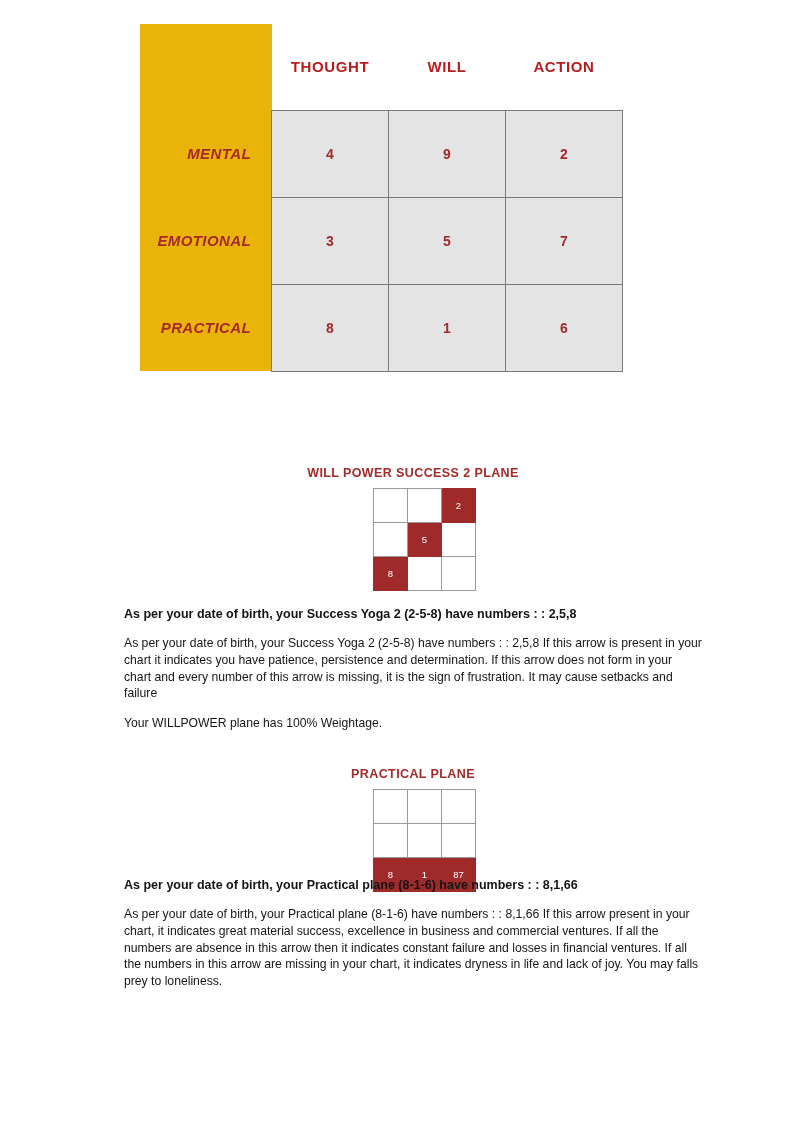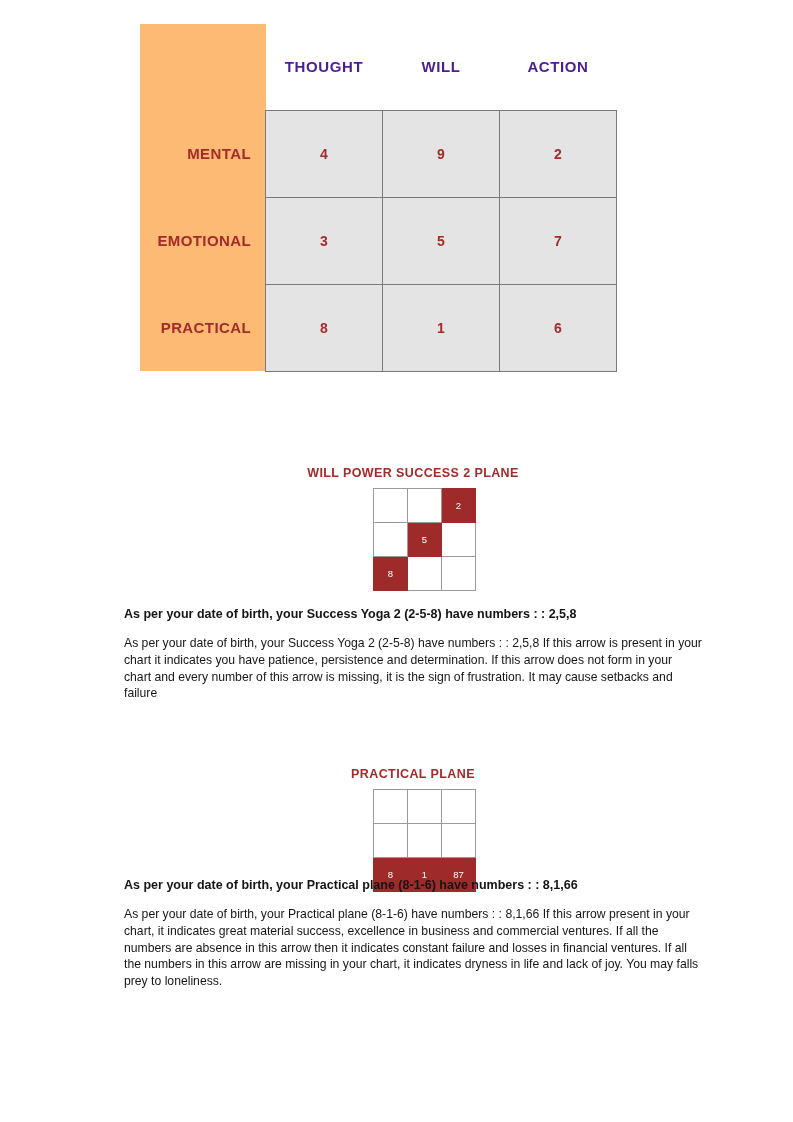--- a/index.html
+++ b/index.html
@@ -28,38 +28,39 @@
     margin: 0 auto;
     margin-left: 140px;
   }
   .loshu-table td {
     width: 114px;
     height: 84px;
     text-align: center;
     vertical-align: middle;
   }
   .col-head {
-    color: #4c1d95;
+    color: #b91c1c;
     font-weight: bold;
     font-size: 15px;
     letter-spacing: 0.6px;
     height: 44px !important;
     background: #ffffff;
     border: none;
   }
   .row-head {
     color: #a52a2a;
     font-weight: bold;
     font-size: 15px;
     letter-spacing: 0.4px;
     text-align: right !important;
-    padding-right: 14px;
+    padding-right: 20px;
     width: 110px !important;
-    background: #fdba74;
+    background: #eab308;
     border: none;
+    font-style: italic;
   }
   .cell {
     background: #e4e4e4;
     border: 1px solid #7a7a7a;
     color: #a52a2a;
     font-weight: bold;
     font-size: 14px;
   }
 
   
@@ -173,20 +174,21 @@
       <td></td>
       <td></td>
     </tr>
   </tbody>
     </table>
 </div>
 
 <div class="text-col section1">
   <p class="heading">As per your date of birth, your Success Yoga 2 (2-5-8) have numbers : : 2,5,8</p>
   <p class="body">As per your date of birth, your Success Yoga 2 (2-5-8) have numbers : : 2,5,8 If this arrow is present in your chart it indicates you have patience, persistence and determination. If this arrow does not form in your chart and every number of this arrow is missing, it is the sign of frustration. It may cause setbacks and failure</p>
+  <p class="body">Your WILLPOWER plane has 100% Weightage.</p>
 </div>
 
 <div class="plane-block plane2">
   <div class="plane-title">PRACTICAL PLANE</div>
   <table class="mini-grid">
     <tbody>
         <tr>
       <td></td>
       <td></td>
       <td></td>

